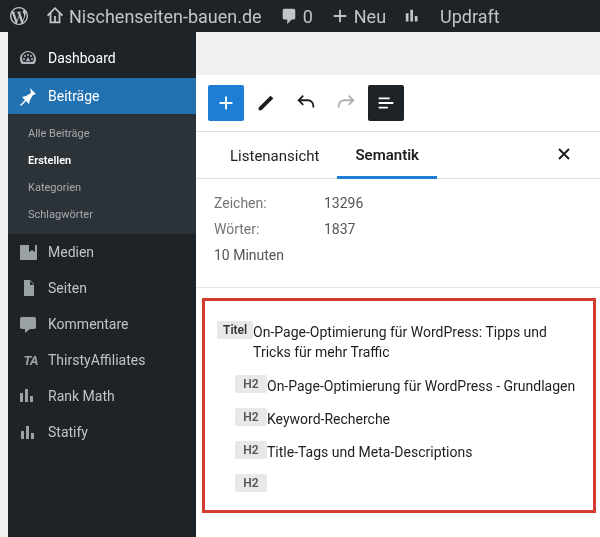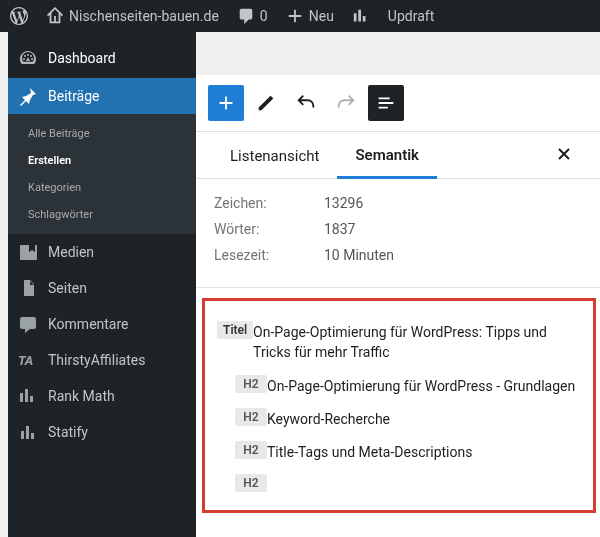--- a/index.html
+++ b/index.html
@@ -13,21 +13,21 @@
   }
   
   .adminbar {
     background: #1d2327;
     color: #f0f0f1;
     height: 32px;
     display: flex;
     align-items: center;
     padding: 0 6px;
     gap: 10px;
-    font-size: 14px;
+    font-size: 18px;
   }
   .adminbar .item {
     display: flex;
     align-items: center;
     gap: 5px;
     color: #c3c4c7;
     cursor: pointer;
     padding: 0 4px;
     height: 100%;
   }
@@ -70,21 +70,21 @@
     background: #2c3338;
     padding: 6px 0;
   }
   .sidebar .submenu .sub {
     padding: 7px 12px 7px 20px;
     color: #a7aaad;
     cursor: pointer;
     font-size: 11px;
   }
   .sidebar .submenu .sub.active { color: #fff; font-weight: 600; }
-  .sidebar .micon { width: 20px; height: 20px; display:flex; align-items:center; justify-content:flex-start; }
+  .sidebar .micon { width: 20px; height: 20px; display:flex; align-items:center; justify-content:flex-end; }
   .sidebar .micon svg { width: 20px; height: 20px; fill: rgba(240,246,252,.6); }
   .sidebar .mitem.current .micon svg { fill: #fff; }
   .sidebar .mitem.top .micon svg { fill: rgba(240,246,252,.7); }
   .ta { font-weight: 700; font-style: italic; font-size:13px; letter-spacing:-0.5px; }
   
   .editor {
     background: #fff;
     flex: 1;
     display: flex;
     flex-direction: column;
@@ -317,21 +317,20 @@
     <div class="stats">
       <div class="row">
         <span class="k">Zeichen:</span>
         <span class="v">13296</span>
       </div>
       <div class="row">
         <span class="k">Wörter:</span>
         <span class="v">1837</span>
       </div>
       <div class="row">
-        <span class="k">Lesezeit:</span>
         <span class="v">10 Minuten</span>
       </div>
     </div>
 
     <div class="divider"></div>
 
     <div class="outline">
       <div class="oitem">
         <span class="badge title">Titel</span>
         <span class="txt">On-Page-Optimierung für WordPress: Tipps und Tricks für mehr Traffic</span>

